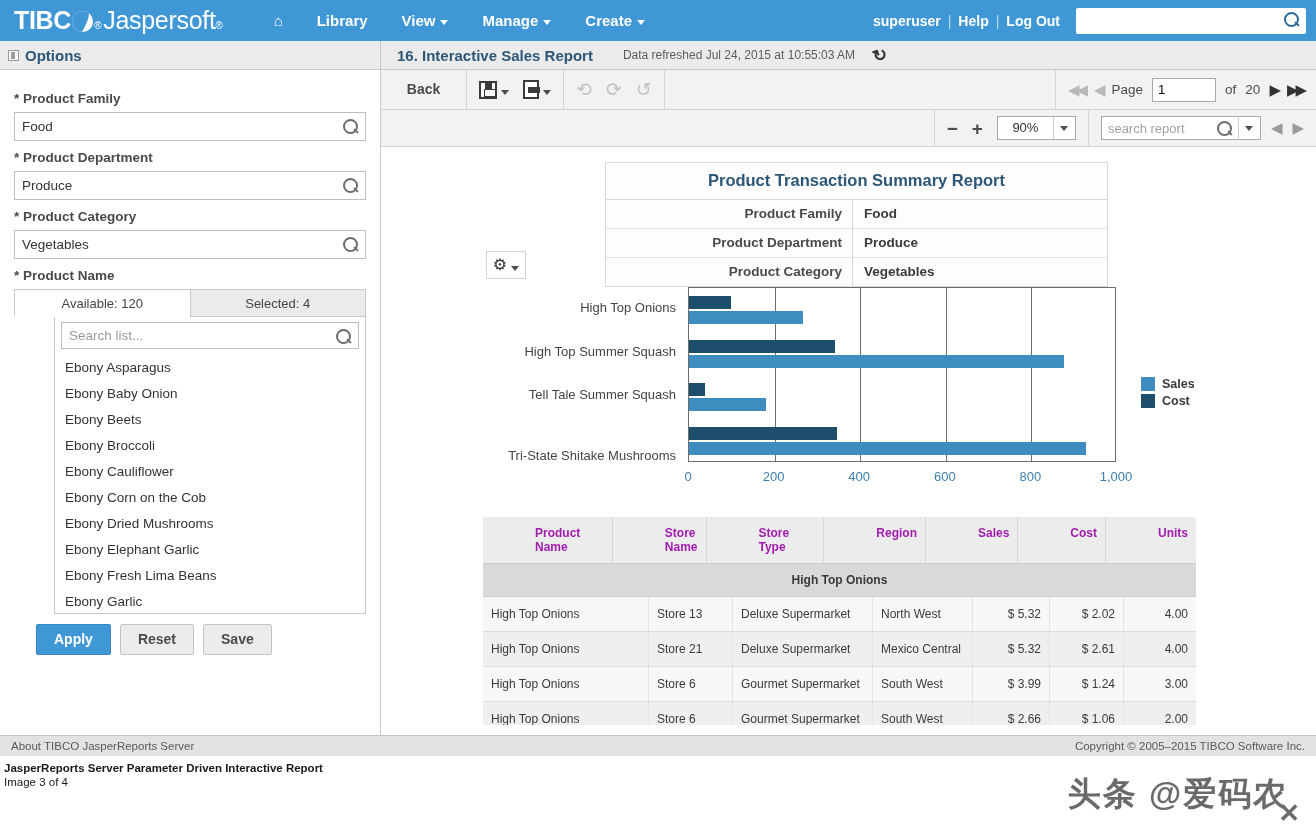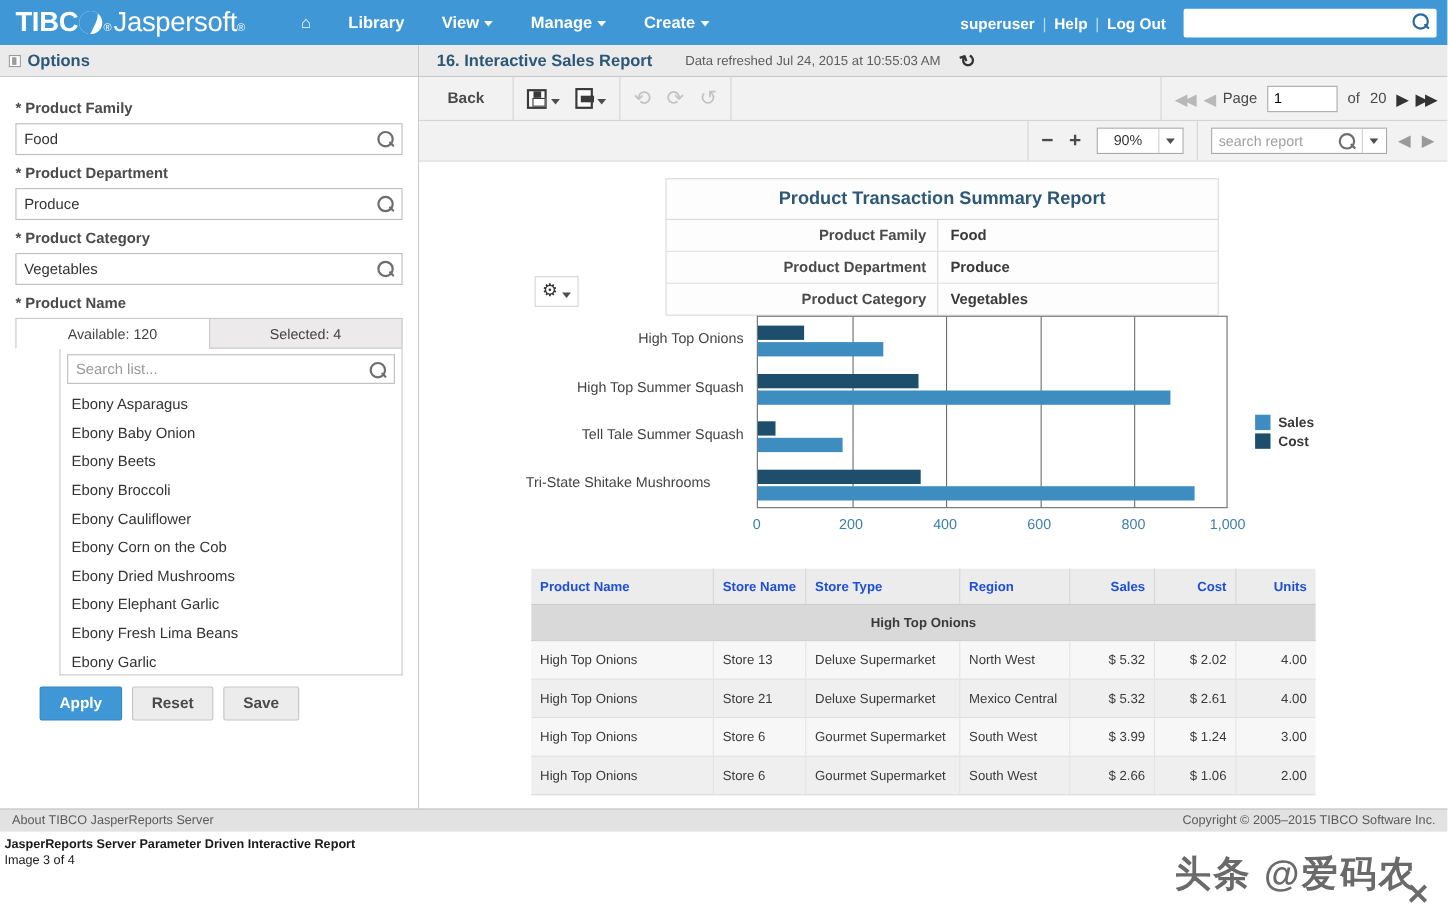--- a/index.html
+++ b/index.html
@@ -235,22 +235,23 @@
   .legend .li{ display:flex; align-items:center; margin-bottom:3px; }
   .legend .sw{ width:14px;height:14px; margin-right:7px; }
   .legend .sw.sales{ background:#3e8dc0; }
   .legend .sw.cost{ background:#1d4e6b; }
   .legend .lbl{ font-size:12.5px; font-weight:bold; color:#3a3a3a; }
 
   
   .dtable{ position:absolute; left:102px; top:370px; width:713px; font-size:12px;}
   .dtable .thead{ display:flex; background:#ececec; border-bottom:1px solid #ccc; }
   .dtable .thead div{
-    padding:9px 8px; font-weight:bold; color:#1d4ed8; border-right:1px solid #d6d6d6;
+    padding:9px 8px; font-weight:bold; color:#a21caf; border-right:1px solid #d6d6d6;
     line-height:14px;
+    margin-left:44px;
   }
   .dtable .grp{
     background:#d9d9d9; text-align:center; font-weight:bold; color:#3a3a3a;
     padding:9px 0; border-bottom:1px solid #ccc;
   }
   .dtable .trow{ display:flex; border-bottom:1px solid #dcdcdc; }
   .dtable .trow.odd{ background:#f7f7f7; }
   .dtable .trow.even{ background:#efefef; }
   .dtable .trow div{ padding:10px 8px; color:#3a3a3a; border-right:1px solid #e3e3e3; line-height:14px;}
   .c-name{ width:166px; }
@@ -461,21 +462,21 @@
       <div class="gearbtn">
         <span class="gear">⚙</span>
           <i class="caret-s"></i>
       </div>
 
       <div class="chart">
         <div class="ylabels" id="ylabels">
             <div style="top: 12.875px;">High Top Onions</div>
             <div style="top: 56.625px;">High Top Summer Squash</div>
             <div style="top: 100.375px;">Tell Tale Summer Squash</div>
-            <div style="top: 144px; text-align: center;">Tri-State Shitake Mushrooms</div>
+            <div style="top: 161px;">Tri-State Shitake Mushrooms</div>
           </div>
         <div class="plot" id="plot">
             <div class="grid-v" style="left: 85.6px;"></div>
             <div class="grid-v" style="left: 171.2px;"></div>
             <div class="grid-v" style="left: 256.8px;"></div>
             <div class="grid-v" style="left: 342.4px;"></div>
             <div class="bar cost" style="left: 0px; top: 7.875px; width: 42.372px;"></div>
             <div class="bar sales" style="left: 0px; top: 22.875px; width: 114.276px;"></div>
             <div class="bar cost" style="left: 0px; top: 51.625px; width: 145.52px;"></div>
             <div class="bar sales" style="left: 0px; top: 66.625px; width: 374.928px;"></div>

